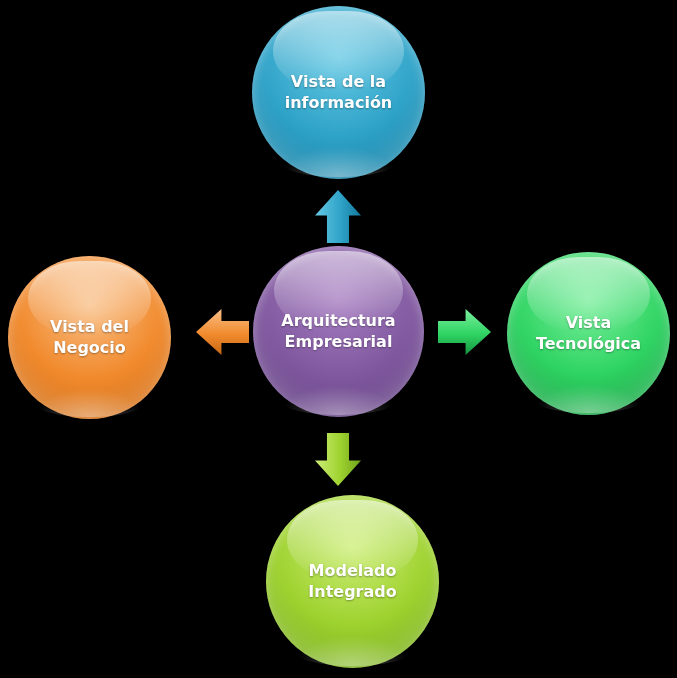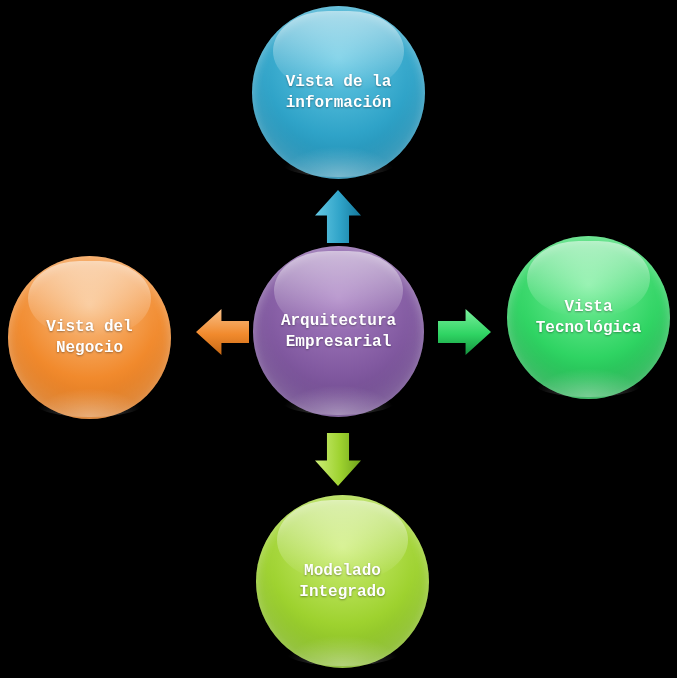--- a/index.html
+++ b/index.html
@@ -21,21 +21,20 @@
     display: flex;
     align-items: center;
     justify-content: center;
     background: radial-gradient(circle at 50% 30%,
       var(--c-light) 0%,
       var(--c-base) 52%,
       var(--c-dark) 100%);
     box-shadow: inset 0 -10px 22px rgba(255,255,255,0.18),
                 inset 0 4px 10px rgba(255,255,255,0.25),
                 0 0 0 1px rgba(0,0,0,0.35);
-    font-family: Liberation Mono, monospace;
   }
   
   .circle::before {
     content: "";
     position: absolute;
     left: 12%;
     right: 12%;
     top: 3%;
     height: 46%;
     border-radius: 50% / 60%;
@@ -60,22 +59,22 @@
     color: #ffffff;
     font-size: 16px;
     font-weight: bold;
     line-height: 1.3;
     text-align: center;
     white-space: pre-line;
     text-shadow: 0 1px 2px rgba(0,0,0,0.35);
   }
   .node-top    { left: 252px; top: 6px;   width: 173px; height: 173px; }
   .node-left   { left: 8px;   top: 256px; width: 163px; height: 163px; }
-  .node-right  { left: 507px; top: 236px; width: 163px; height: 163px; }
-  .node-bottom { left: 256px; top: 495px; width: 173px; height: 173px; }
+  .node-right  { left: 507px; top: 252px; width: 163px; height: 163px; }
+  .node-bottom { left: 266px; top: 495px; width: 173px; height: 173px; }
   .node-center { left: 253px; top: 246px; width: 171px; height: 171px; }
 
   .arrow {
     position: absolute;
     background: linear-gradient(135deg,
       var(--c-light) 0%,
       var(--c-base) 55%,
       var(--c-dark) 100%);
   }
   .arrow-up {

